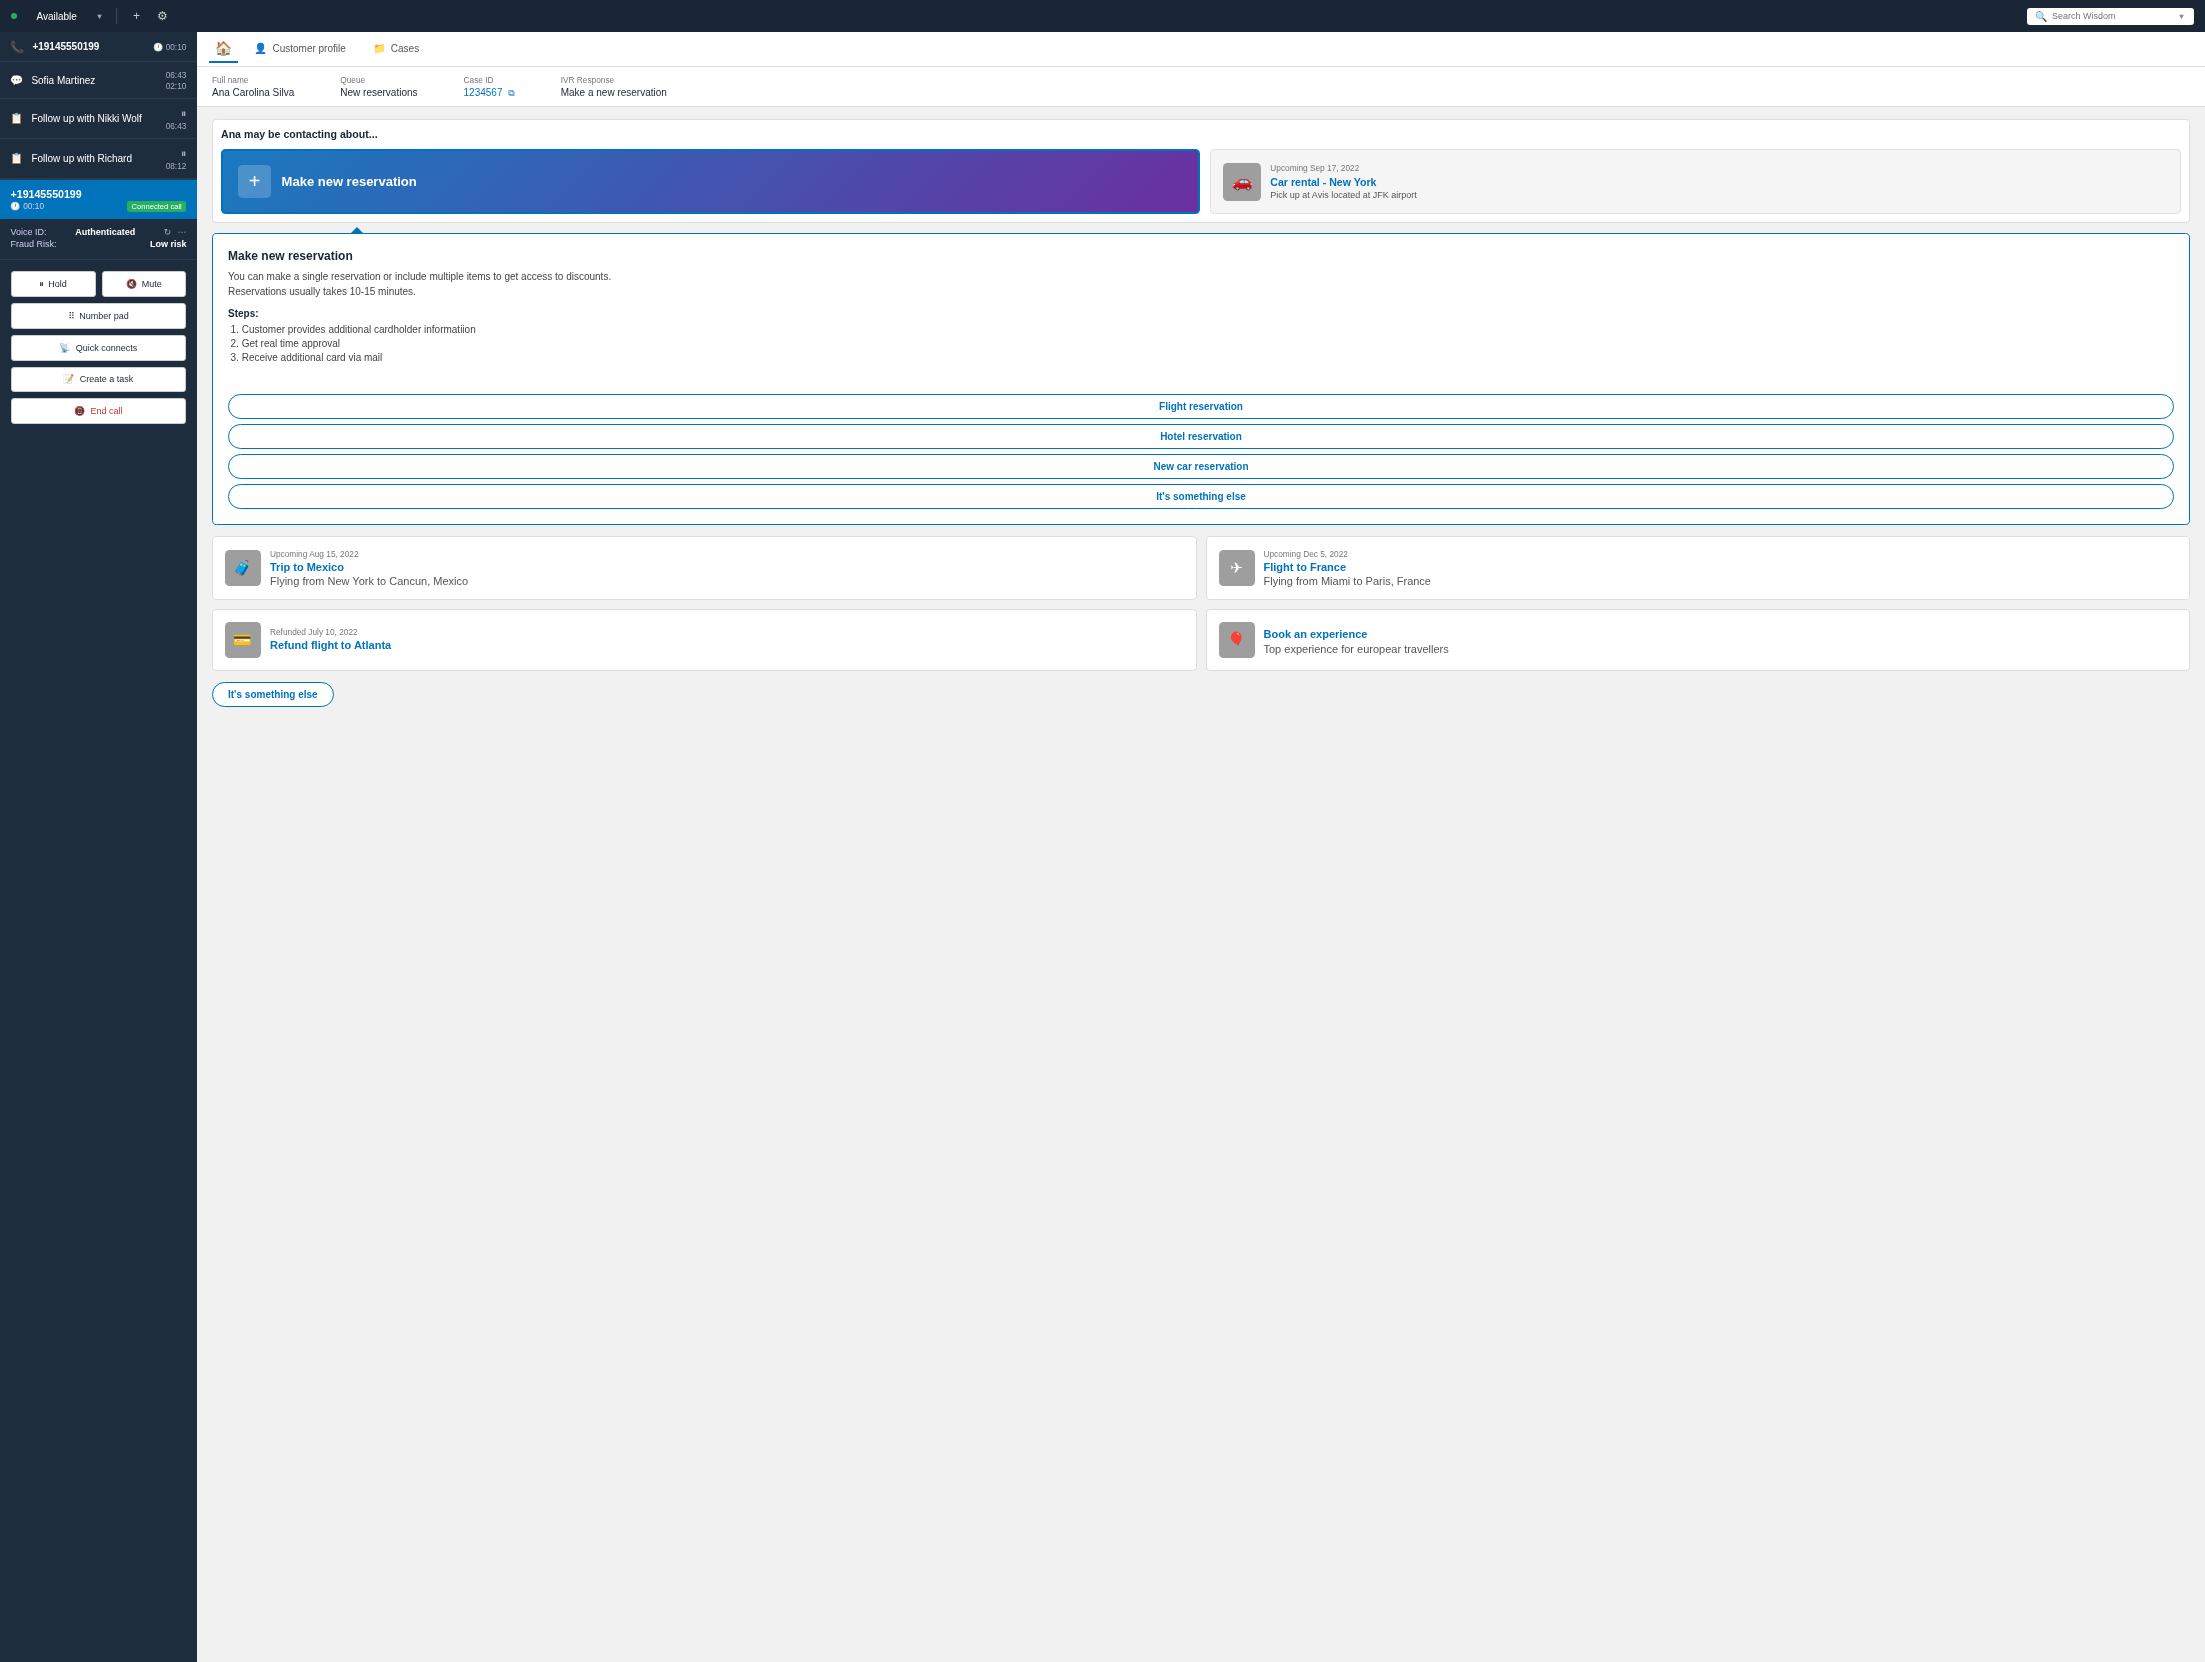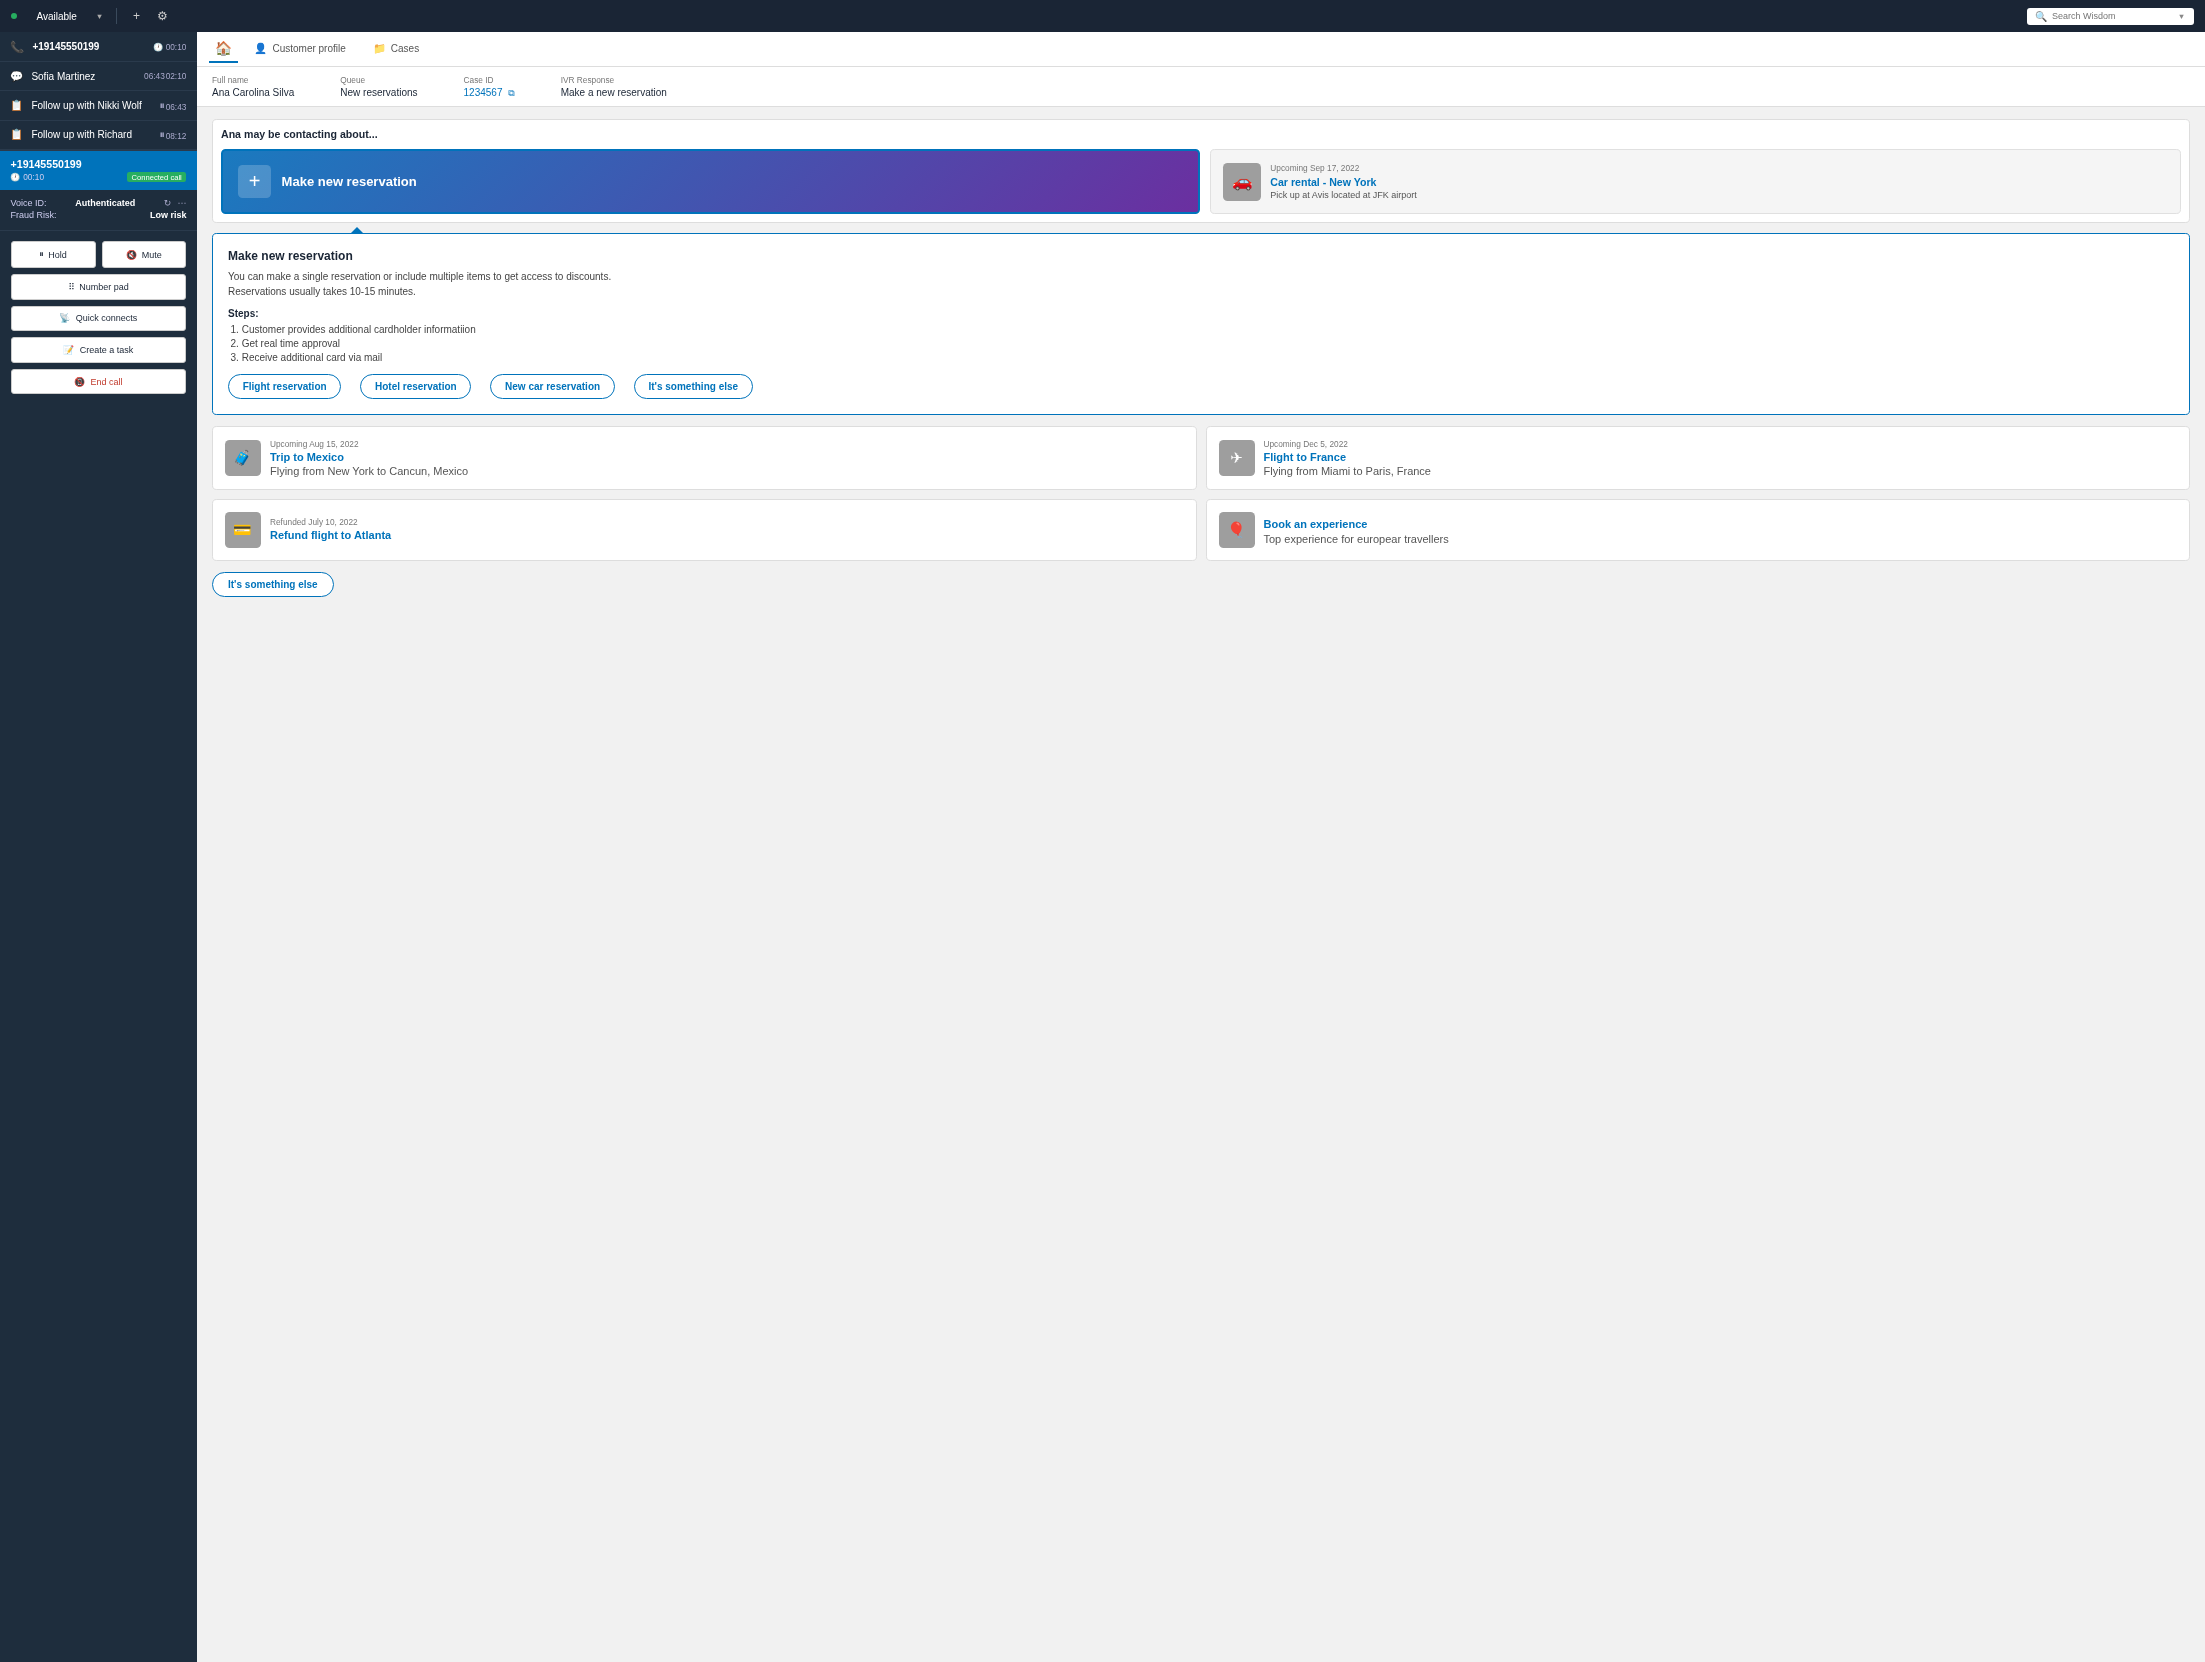--- a/index.html
+++ b/index.html
@@ -85,21 +85,21 @@
     .sidebar-item {
       display: flex;
       align-items: center;
       padding: 7.6px 10.6px;
       border-bottom: 0.8px solid #2a3a4c;
       color: #fff;
       gap: 7.6px;
     }
     .sidebar-item .item-icon { font-size: 10.6px; color: #aac; flex-shrink: 0; }
     .sidebar-item .item-label { flex: 1; font-size: 10px; }
-    .sidebar-item .item-times { display: flex; align-items: flex-end; font-size: 8.3px; color: #aac; gap: 0.8px; }
+    .sidebar-item .item-times { display: flex; flex-direction: column; align-items: flex-end; font-size: 8.3px; color: #aac; gap: 0.8px; }
 
     .sidebar-active-call {
       background: #0073bb;
       padding: 7.6px 10.6px;
     }
     .sidebar-active-call .active-number {
       font-size: 10.6px;
       font-weight: 700;
       color: #fff;
     }
@@ -348,23 +348,24 @@
     .reservation-steps ol {
       margin-left: 13.7px;
     }
     .reservation-steps ol li {
       font-size: 10px;
       color: #444;
       margin-bottom: 3px;
     }
     .reservation-actions {
       display: flex;
-      gap: 19px;
-      margin-top: 11px;
+      gap: 5px;
+      margin-top: 31px;
       flex-wrap: wrap;
+      flex-direction: column;
     }
     .res-action-btn {
       border: 1.5px solid #0073bb;
       background: #fff;
       color: #0073bb;
       border-radius: 15px;
       padding: 6px 13.7px;
       font-size: 10px;
       font-weight: 600;
       cursor: pointer;

